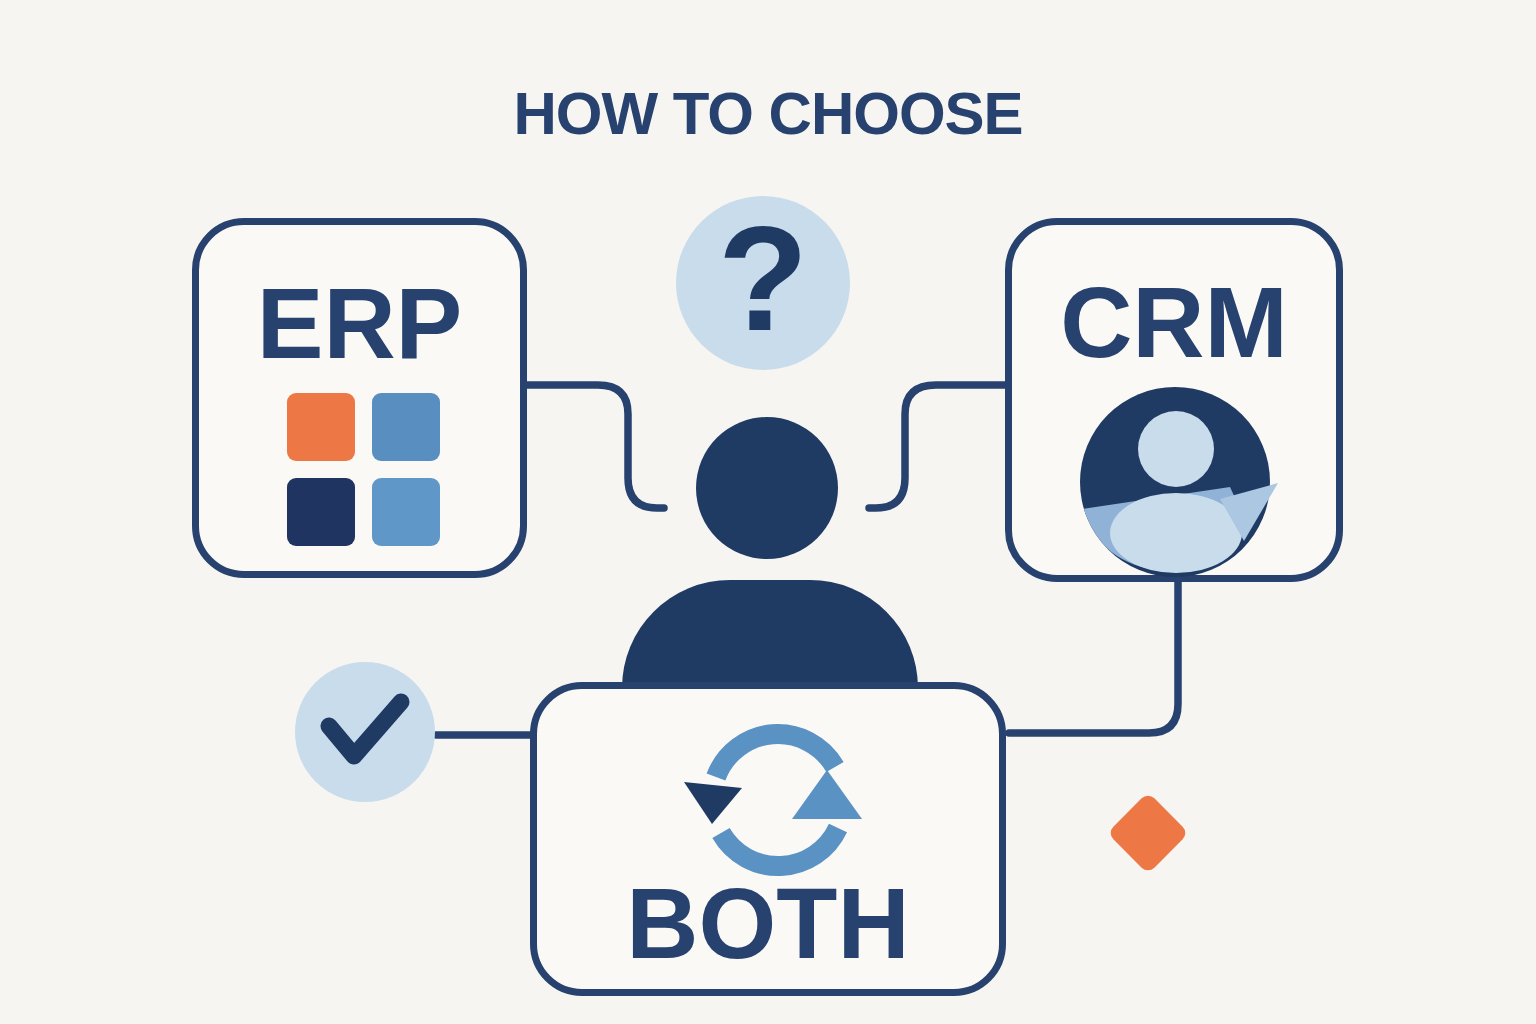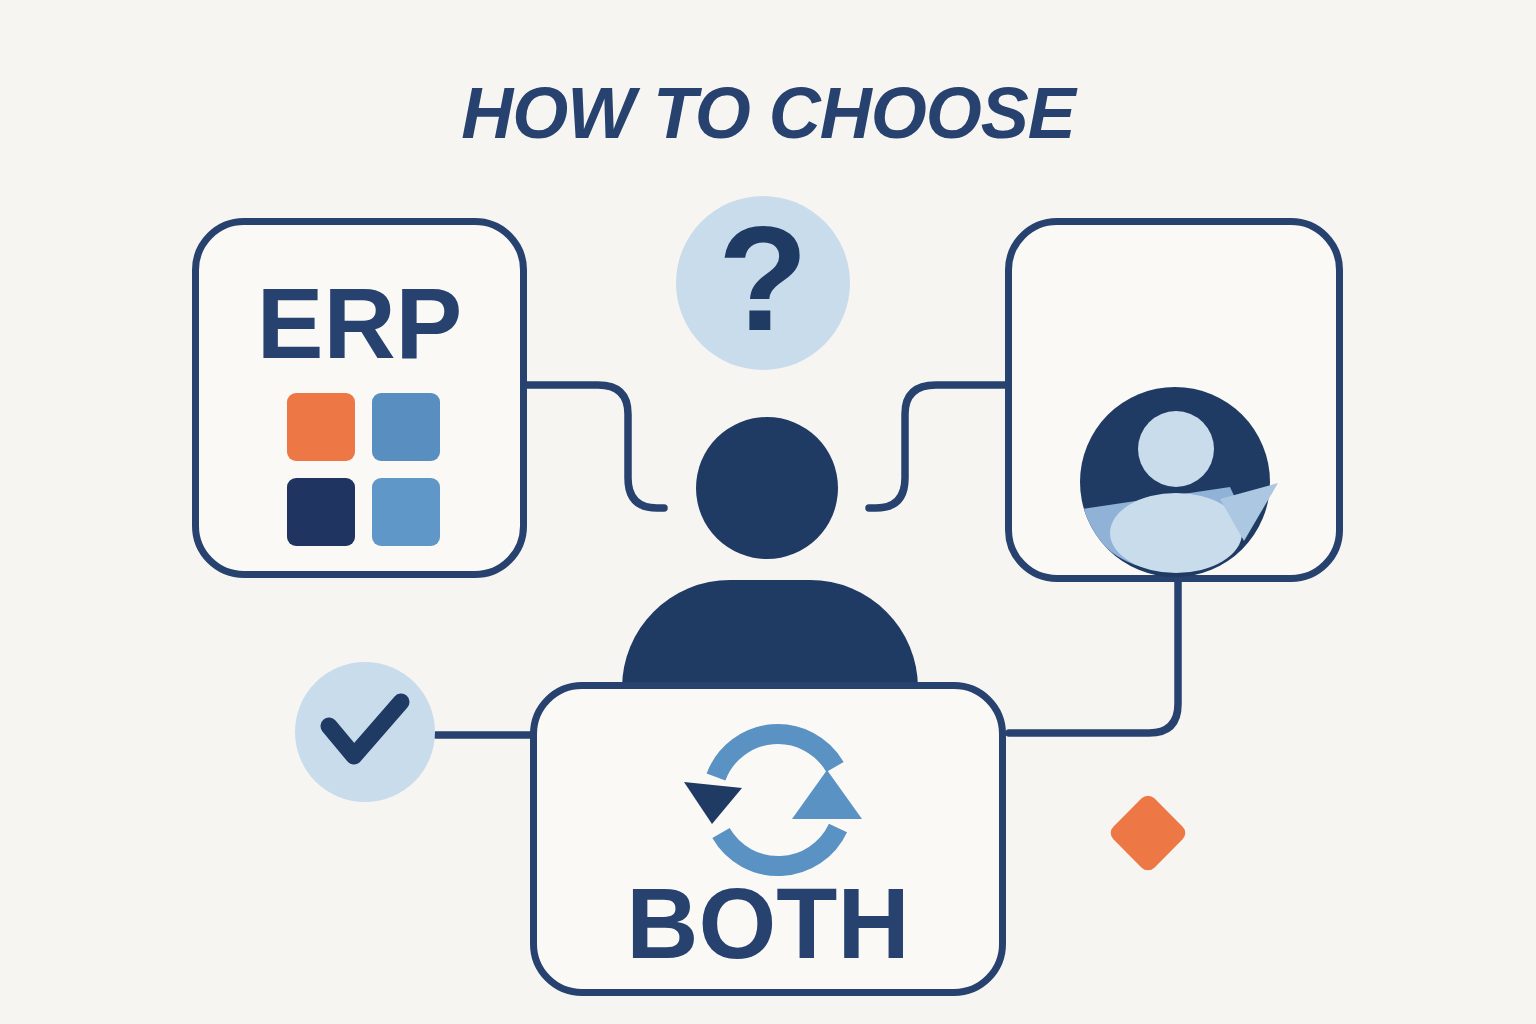--- a/index.html
+++ b/index.html
@@ -15,22 +15,22 @@
     --orange:#EE7845;
   }
   *{margin:0;padding:0;box-sizing:border-box;}
   html,body{width:1536px;height:1024px;overflow:hidden;}
   body{background:var(--bg);font-family:"Liberation Sans",sans-serif;}
   .stage{position:relative;width:1536px;height:1024px;background:var(--bg);}
 
   .title{
     position:absolute;left:0;top:58px;width:100%;height:110px;
     display:flex;align-items:center;justify-content:center;
-    font-size:72px;font-weight:700;letter-spacing:-1px;
-    color:var(--navy);white-space:nowrap;font-style:italic;
+    font-size:60px;font-weight:700;letter-spacing:-1px;
+    color:var(--navy);white-space:nowrap;
   }
 
   svg.wires{position:absolute;left:0;top:0;width:1536px;height:1024px;z-index:0;}
   .wire{fill:none;stroke:var(--navy);stroke-width:7.5;stroke-linecap:round;}
 
   .card{
     position:absolute;background:var(--card);
     border:7px solid var(--navy);border-radius:52px;z-index:2;
   }
   .card-erp{left:192px;top:218px;width:335px;height:360px;}
@@ -112,20 +112,21 @@
   <div class="card card-erp"></div>
   <div class="card-label label-erp">ERP</div>
   <div class="erp-grid">
     <div class="sq sq1"></div>
     <div class="sq sq2"></div>
     <div class="sq sq3"></div>
     <div class="sq sq4"></div>
   </div>
 
   <div class="card card-crm"></div>
+  <div class="card-label label-crm">CRM</div>
   <svg class="crm-icon" viewBox="0 0 210 195">
     <defs>
       <clipPath id="crmClip">
           <circle cx="95" cy="95" r="95"></circle>
         </clipPath>
     </defs>
     <circle cx="95" cy="95" r="95" style="fill:var(--navy-deep)"></circle>
     <g clip-path="url(#crmClip)">
       <path d="M 2,122 A 84 84 0 0 0 162,126 L 150,100 Z" style="fill:var(--steel-blue)"></path>
       <circle cx="96" cy="62" r="38" style="fill:var(--light-blue)"></circle>

